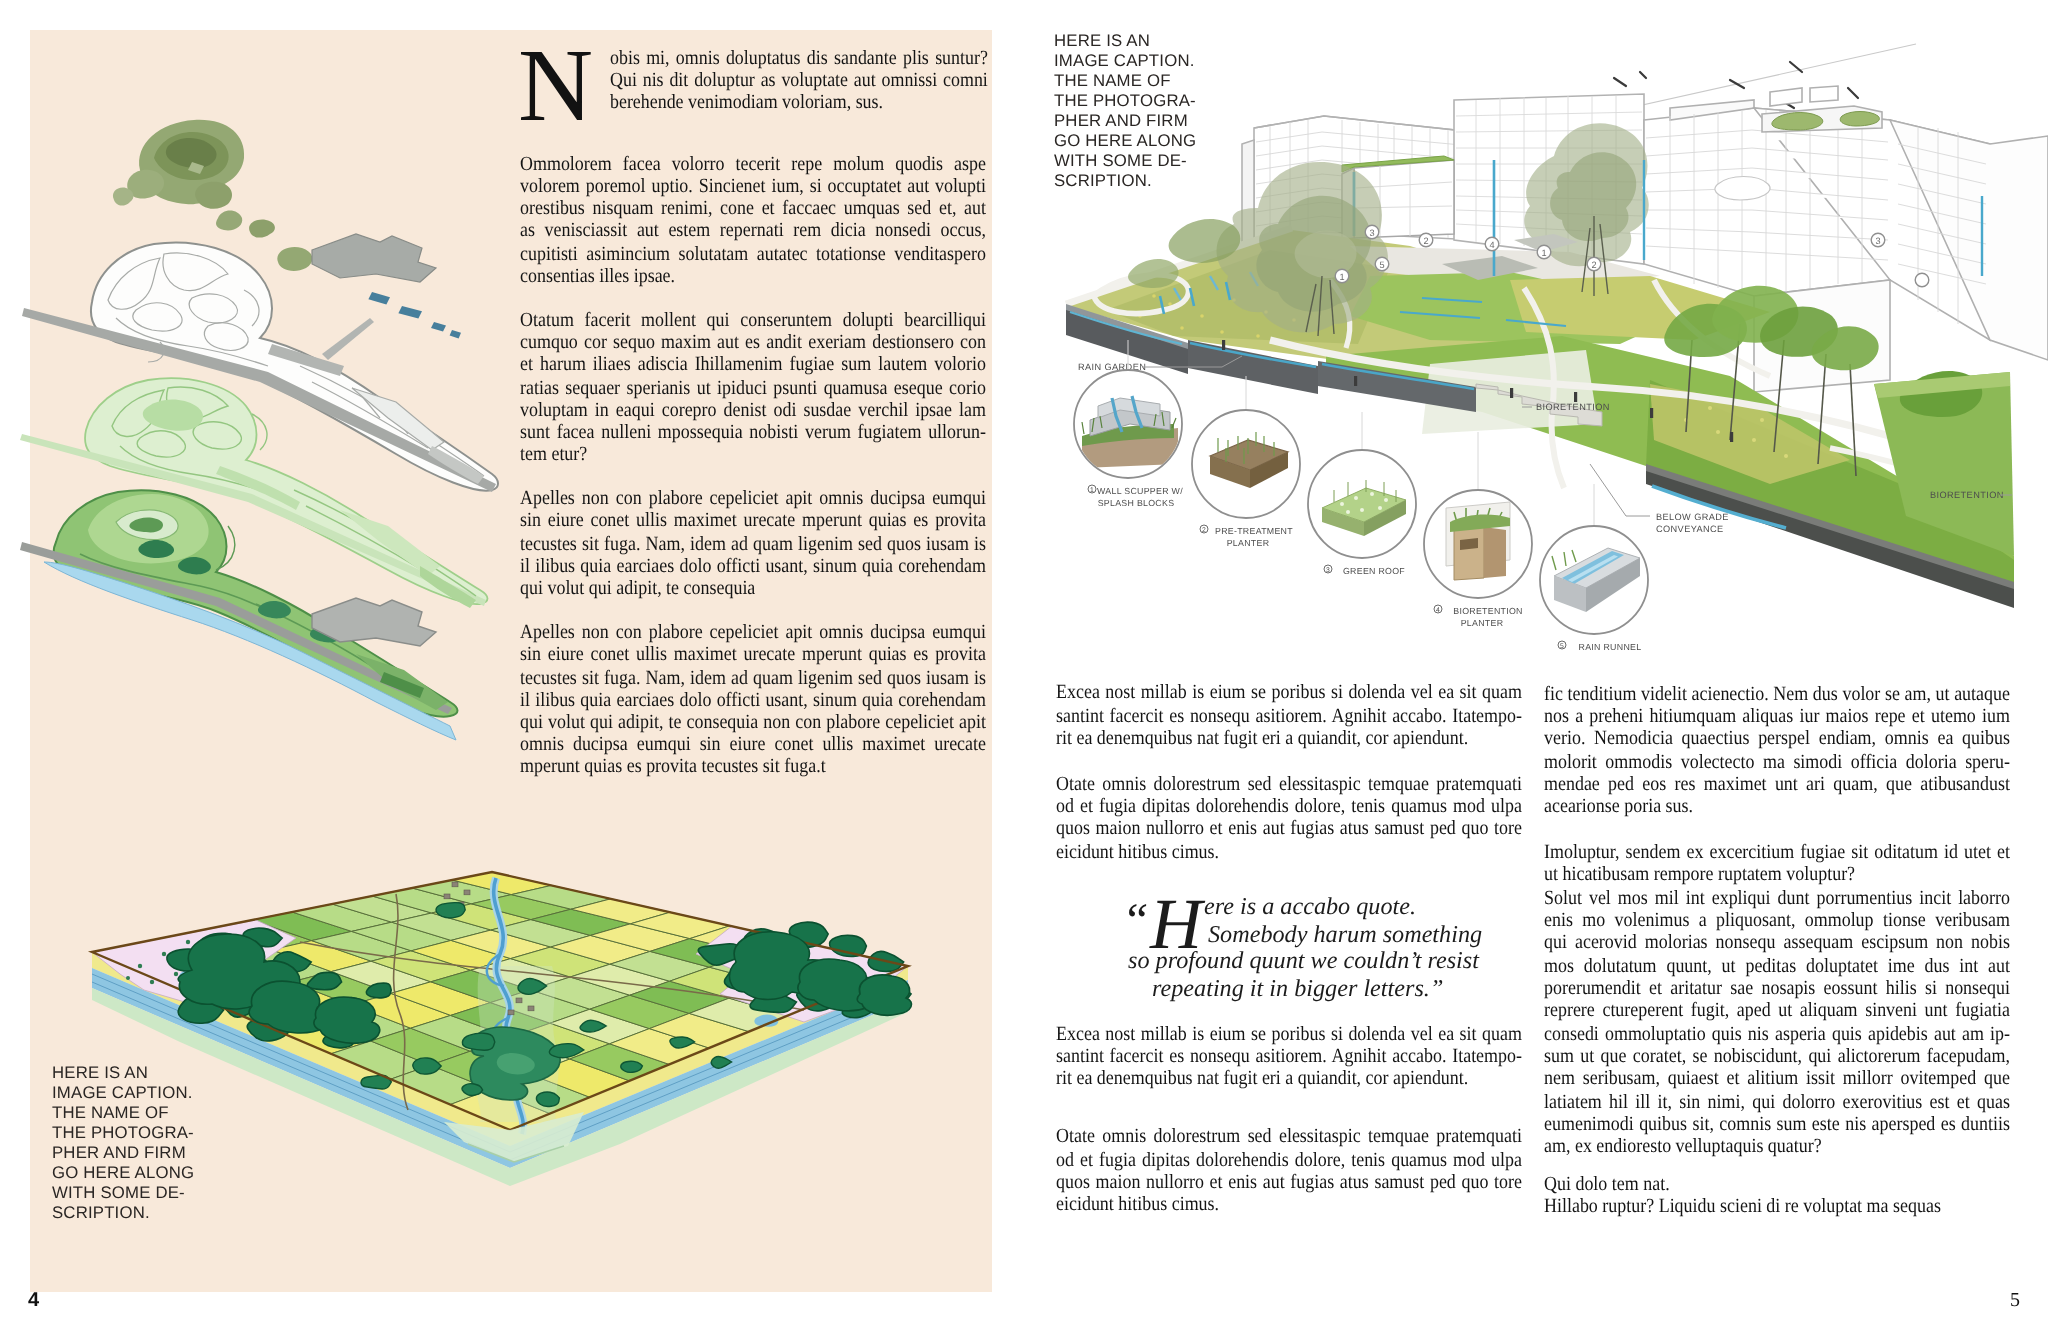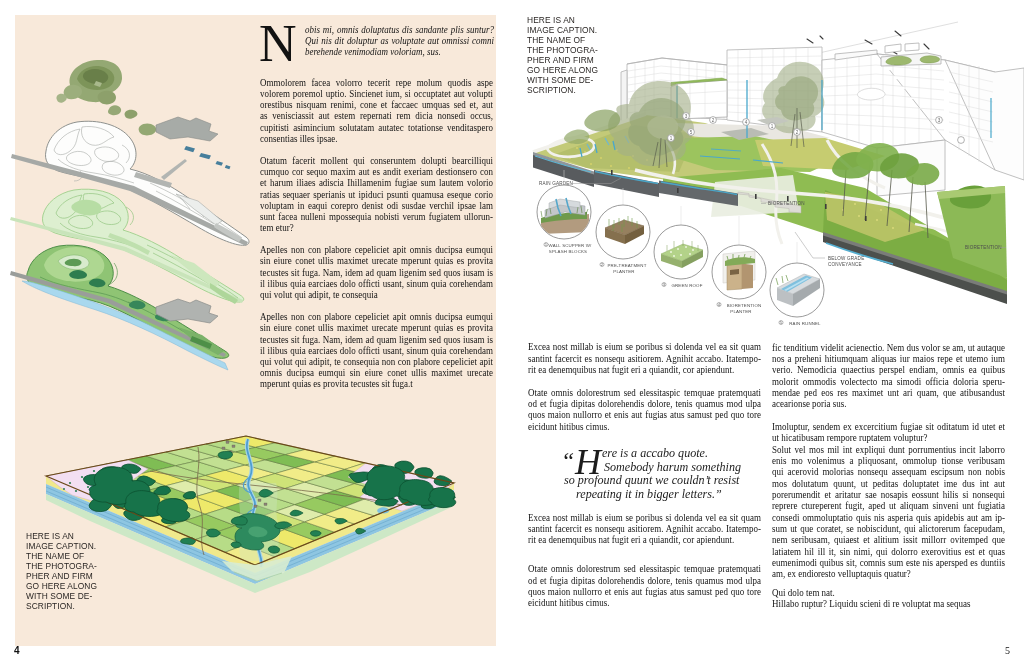--- a/index.html
+++ b/index.html
@@ -110,21 +110,21 @@
       <path d="M146,260 C150,256 158,257 161,261 C163,264 158,267 152,266 C147,265 143,263 146,260 Z" fill="#37875a"></path>
 
       <path d="M146,252 L168,244 L180,248 L186,245 L201,251 L199,258 L208,261 L200,268 L178,264 L160,266 L146,259 Z" fill="#b0b3b0" stroke="#8a8d8a" stroke-width="0.7"></path>
       <path d="M168,272 L192,280 L214,296 L208,300 L186,288 Z" fill="#7bb269"></path>
       <path d="M182,281 l20,8 l-2,5 l-20,-8 Z" fill="#4e8f48"></path>
     </g>
   </svg>
 
   <div class="abs" style="left:259px;top:21px;width:52px;height:46px;font-size:52px;line-height:46px;color:#121212;">N</div>
 
-  <div class="abs body" style="left:305px;top:24px;width:189px;font-style:italic;">
+  <div class="abs body" style="left:305px;top:24px;width:189px;">
     <div style="width:213px;transform:scaleX(0.887);transform-origin:0 0;">
     <div class="jl" style="width:213px;">obis mi, omnis doluptatus dis sandante plis suntur?</div>
     <div class="jl" style="width:213px;">Qui nis dit doluptur as voluptate aut omnissi comni</div>
     <div class="ll">berehende venimodiam voloriam, sus.</div>
     </div>
   </div>
 
   <div class="abs body" style="left:260px;top:77px;width:234px;">
     <div class="colw">
     <p>

